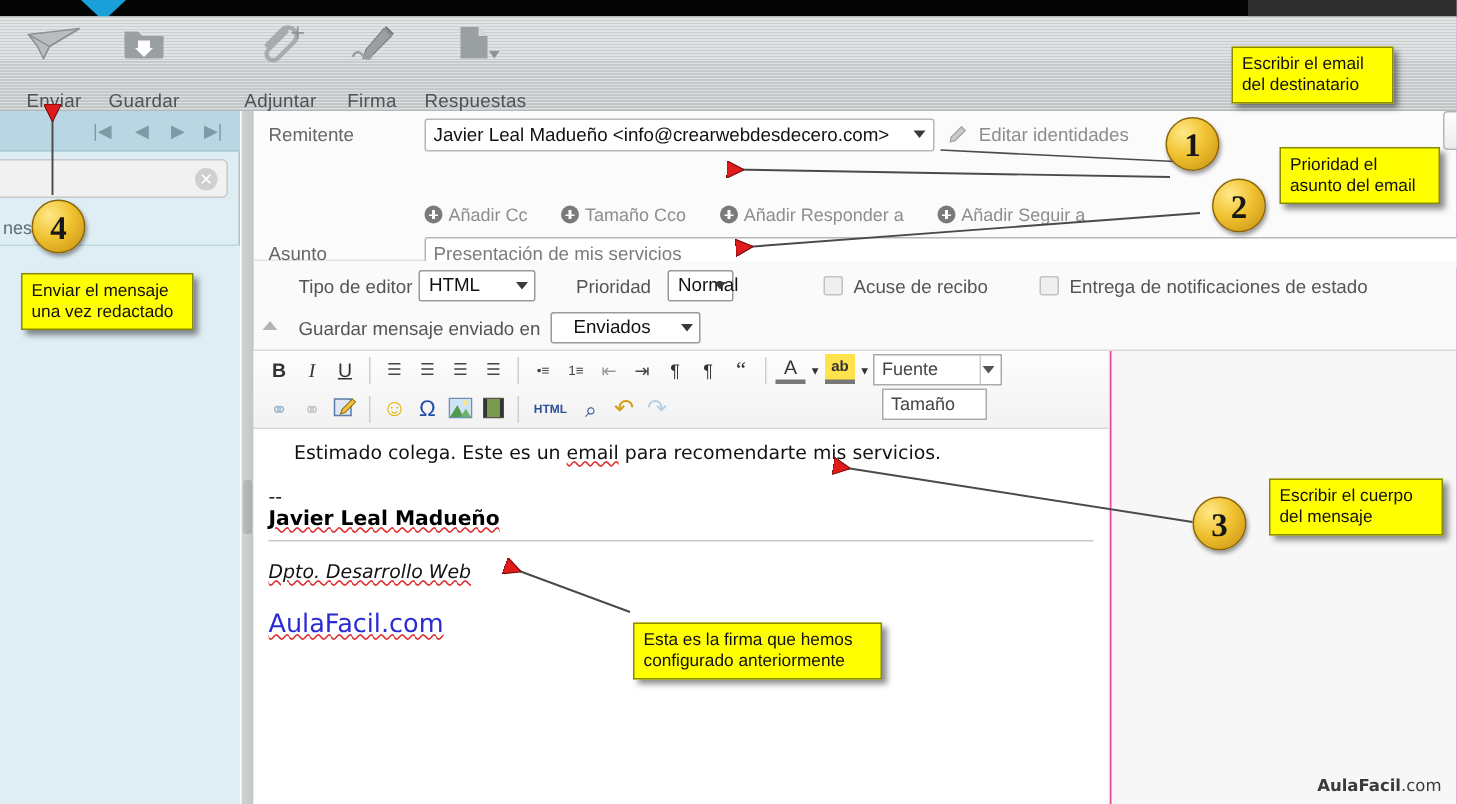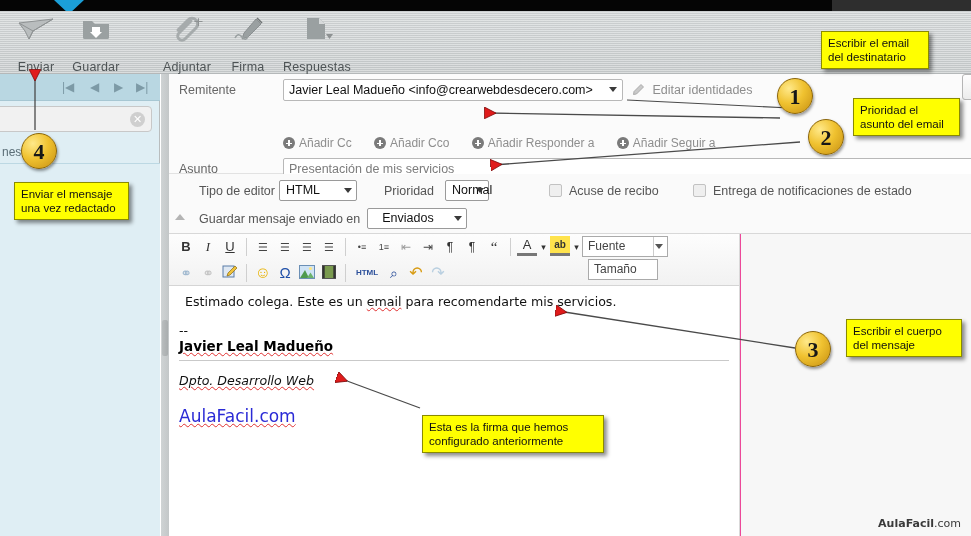--- a/index.html
+++ b/index.html
@@ -183,21 +183,21 @@
   .fld-sel.size { width:70px; margin-left:6px; }
   .fld-sel .caret-dd { top:7px; right:4px; border-top-color:#555; }
   .fld-sel .sep2 { position:absolute; right:13px; top:0; bottom:0; width:1px; background:#ccc;}
 
   .msgbody {
     position:absolute; left:0; top:52px; right:0; bottom:0;
     background:#fff; padding:8px 10px; overflow:hidden;
   }
   .bodyline {
     font-family:"DejaVu Sans", sans-serif; font-size:12.6px; color:#111;
-    margin:0 0 2px 6px; white-space:nowrap;
+    margin:0 0 2px 17px; white-space:nowrap;
   }
   .squiggle {
     text-decoration: underline;
     text-decoration-style: wavy;
     text-decoration-color: #e03030;
     text-decoration-thickness: 1px;
   }
   .sig-dashes { margin-top:14px; font-family:"DejaVu Sans", sans-serif; font-size:12.6px; color:#111; }
   .sig-name {
     font-family:"DejaVu Sans", sans-serif; font-weight:bold; font-size:13.5px;
@@ -357,21 +357,21 @@
         </div>
       </div>
 
 
       <div class="hrow" style="top:57px;">
         <div class="addrow">
           <span class="chip">
             <span class="pluscircle"></span><span>Añadir Cc</span>
           </span>
           <span class="chip">
-            <span class="pluscircle"></span><span>Añadir Cco</span>
+            <span class="pluscircle"></span><span>Tamaño Cco</span>
           </span>
           <span class="chip">
             <span class="pluscircle"></span><span>Añadir Responder a</span>
           </span>
           <span class="chip">
             <span class="pluscircle"></span><span>Añadir Seguir a</span>
           </span>
         </div>
       </div>
 
@@ -527,21 +527,21 @@
     </svg>
 
     <div class="callout" style="left:821px; top:31px; width:108px;">Escribir el email
 del destinatario</div>
     <div class="callout" style="left:853px; top:98px; width:107px;">Prioridad el
 asunto del email</div>
     <div class="callout" style="left:846px; top:319px; width:116px;">Escribir el cuerpo
 del mensaje</div>
     <div class="callout" style="left:14px; top:182px; width:115px;">Enviar el mensaje
 una vez redactado</div>
-    <div class="callout" style="left:422px; top:415px; width:182px;">Esta es la firma que hemos
+    <div class="callout" style="left:422px; top:415px; width:166px;">Esta es la firma que hemos
 configurado anteriormente</div>
 
     <div class="numcircle" style="left:777px; top:78px;">1</div>
     <div class="numcircle" style="left:808px; top:119px;">2</div>
     <div class="numcircle" style="left:795px; top:331px;">3</div>
     <div class="numcircle" style="left:21px;  top:133px;">4</div>
   </div>
 
 </div>
 

